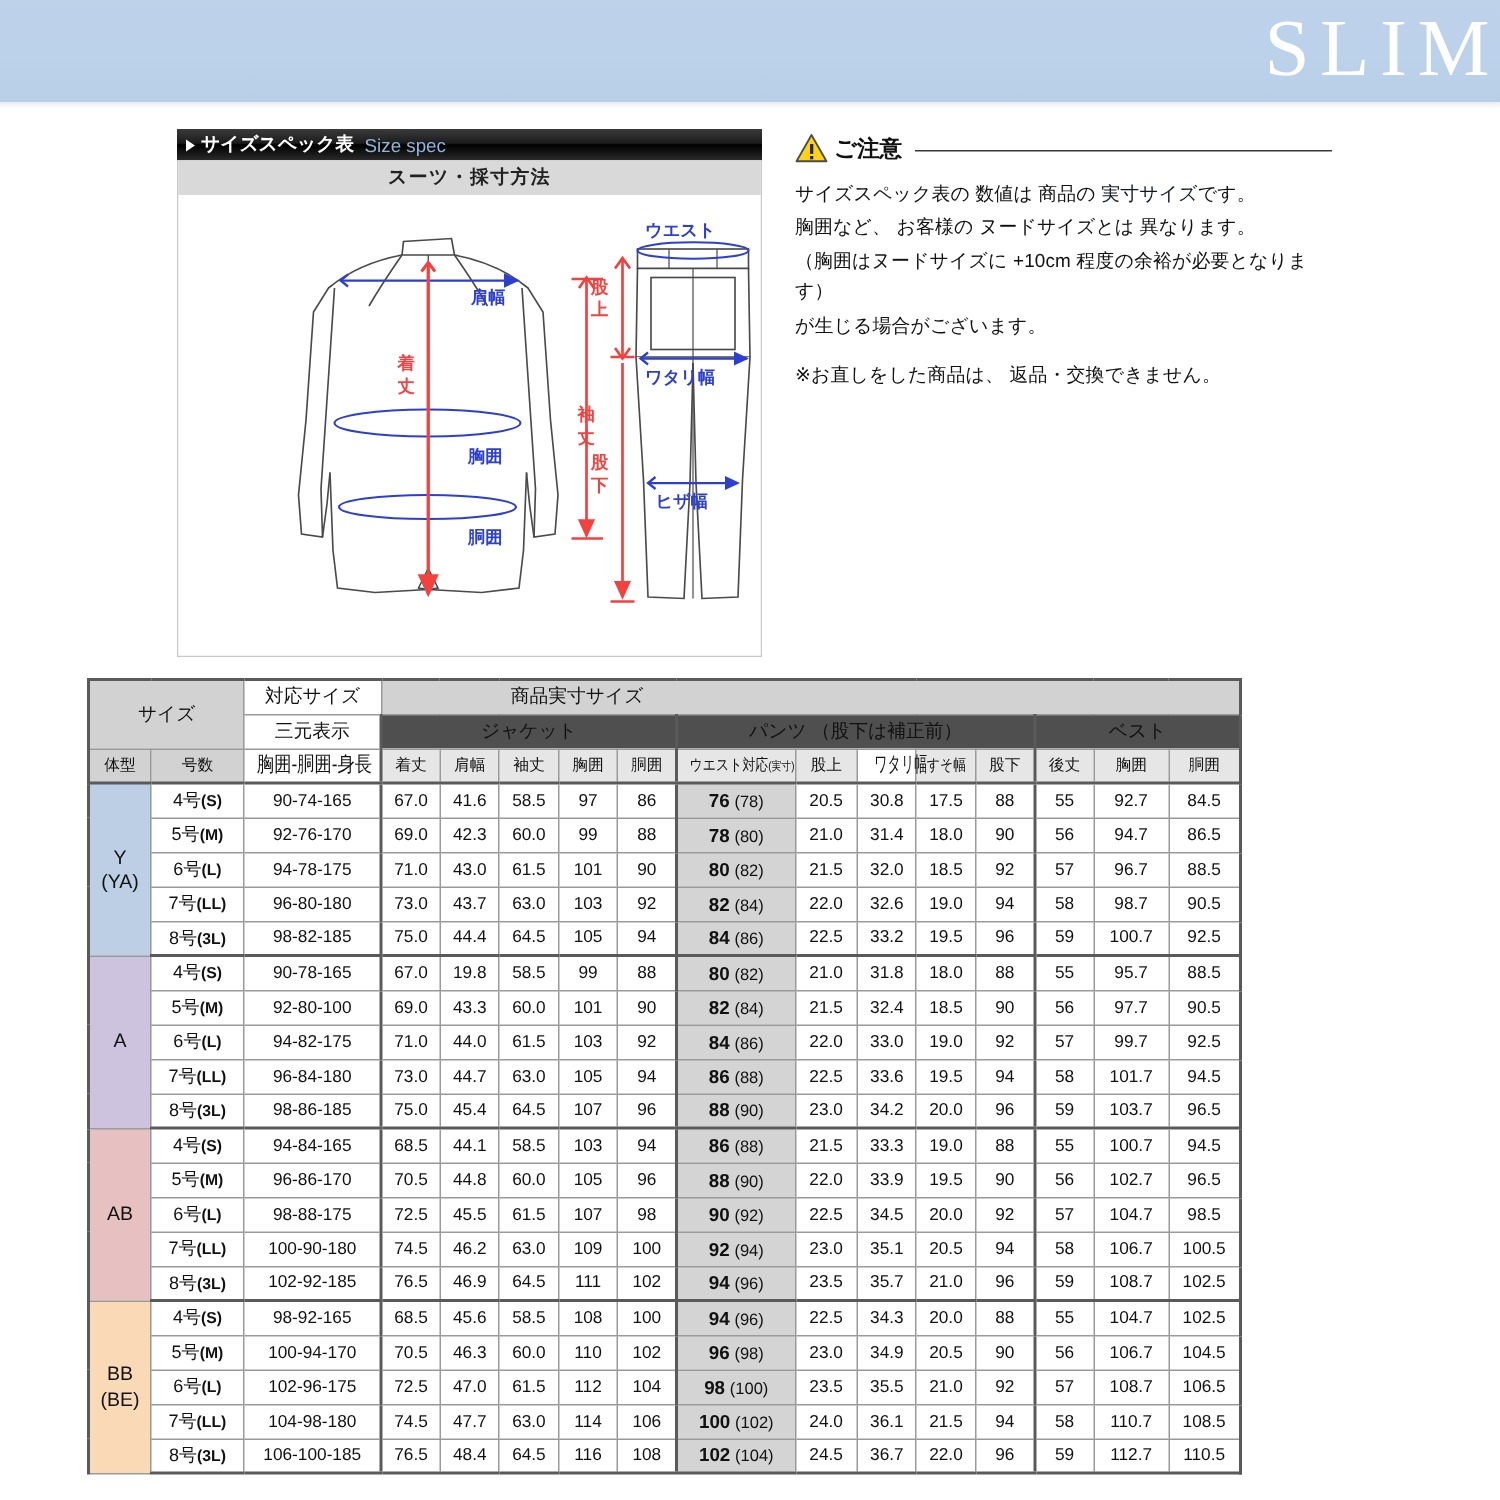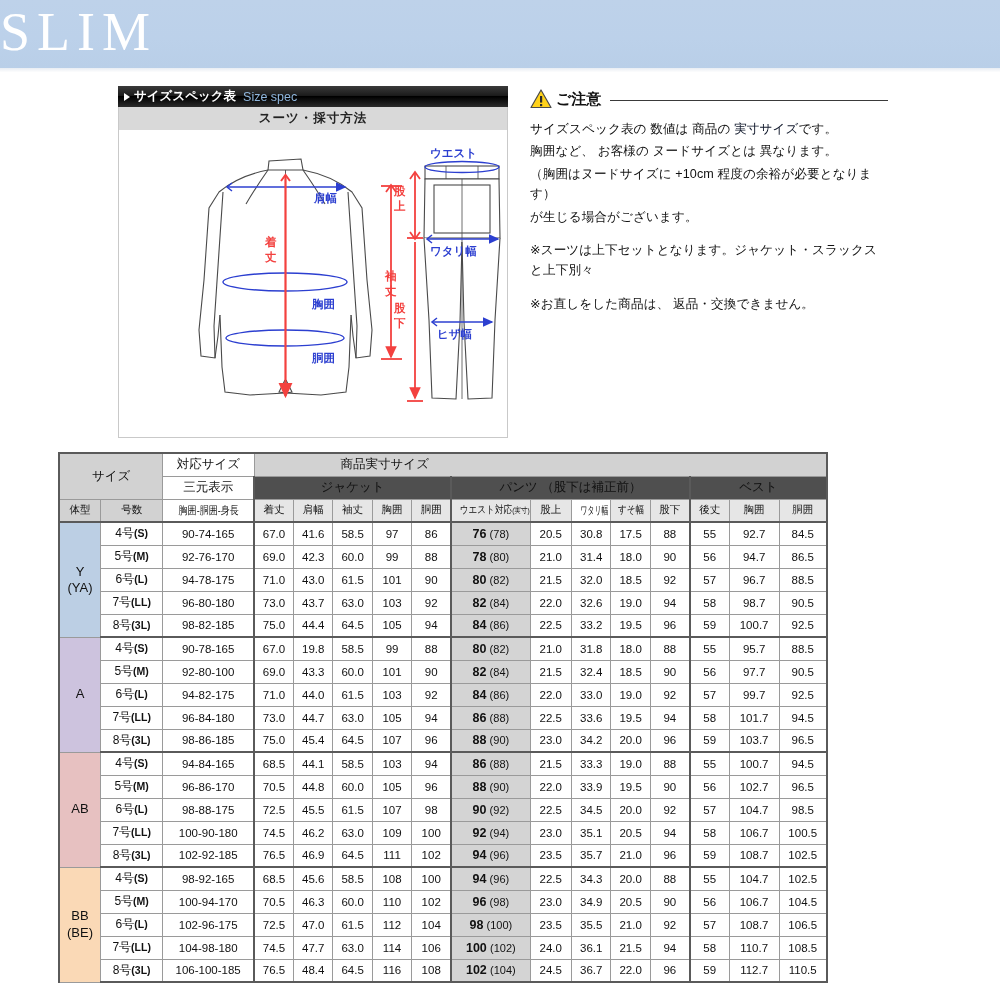--- a/index.html
+++ b/index.html
@@ -10,21 +10,21 @@
     font-family: "Liberation Sans", "DejaVu Sans", sans-serif;
     color: #000;
     overflow: hidden;
   }
 
   
   .hero {
     position: relative;
     width: 1000px; height: 68px;
     background: linear-gradient(to bottom, #bed2ea 0%, #bcd1ea 55%, #b9cfe8 100%);
-    display: flex; align-items: center; justify-content: flex-start;
+    display: flex; align-items: center; justify-content: flex-end;
   }
   .hero-title {
     font-family: "Liberation Serif", "DejaVu Serif", serif;
     font-size: 54px;
     letter-spacing: 7px;
     color: #ffffff;
     font-weight: 400;
     line-height: 1;
     padding-bottom: 4px;
   }
@@ -133,21 +133,21 @@
   }
   
   .hdr-lt { background: #d2d2d2; font-weight: bold; font-size: 12.5px; }
   .hdr-wt { background: #ffffff; font-weight: bold; font-size: 12.5px; }
   .hdr-dk {
     background: #4f4f4f; color: #ffffff; font-weight: bold; font-size: 12.5px;
   }
   .hdr-sub {
     background: #e6e6e6; font-weight: bold; font-size: 10.5px;
   }
-  .hdr-sub-w { background: #ffffff; font-weight: bold; font-size: 11px; }
+  .hdr-sub-w { background: #ffffff; font-weight: bold; font-size: 14px; }
   .hdr-sub-g { background: #d2d2d2; font-weight: bold; font-size: 10.5px; }
   .tiny { font-size: 8px; font-weight: normal; }
   .squeeze { display:inline-block; transform: scaleX(0.62); transform-origin:center; white-space:nowrap; }
   .squeeze2 { display:inline-block; transform: scaleX(0.82); transform-origin:center; white-space:nowrap; }
 
   
   .bt { font-weight: bold; font-size: 13px; line-height: 1.25; }
 
   .cell-no { background: #ffffff; font-weight: bold; font-size: 12px; text-align: center; }
   .cell-no .sub { font-weight: bold; font-size: 10.5px; }
@@ -291,21 +291,20 @@
           </svg>
         </span>
         <span class="notice-title">ご注意</span>
         <span class="notice-rule"></span>
       </div>
       <div class="notice-body">
         <p><span>サイズスペック表の 数値は 商品の </span><span class="red">実寸サイズ</span><span>です。</span></p>
         <p>胸囲など、 お客様の ヌードサイズとは 異なります。</p>
         <p>（胸囲はヌードサイズに +10cm 程度の余裕が必要となります）</p>
         <p>が生じる場合がございます。</p>
-        <p class="gap">※スーツは上下セットとなります。ジャケット・スラックスと上下別々</p>
         <p class="gap">※お直しをした商品は、 返品・交換できません。</p>
       </div>
     </div>
   </div>
 
   <div class="table-wrap">
     <table class="spec">
       <colgroup>
         <col style="width:40px">
           <col style="width:60px">

